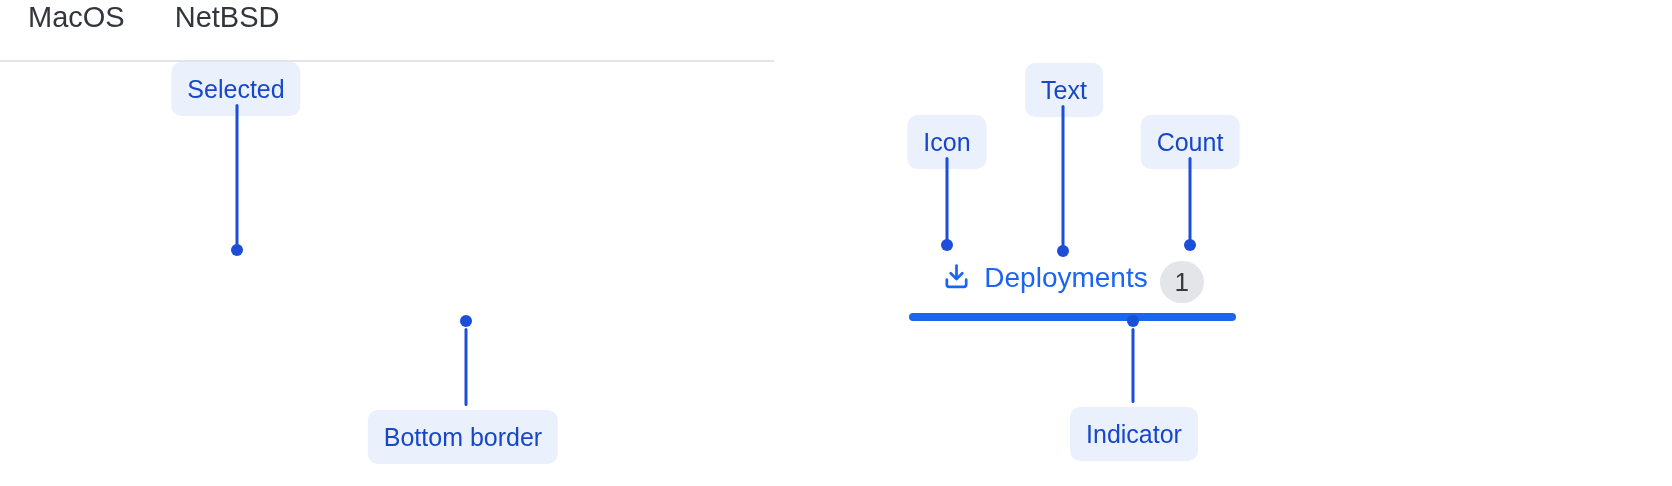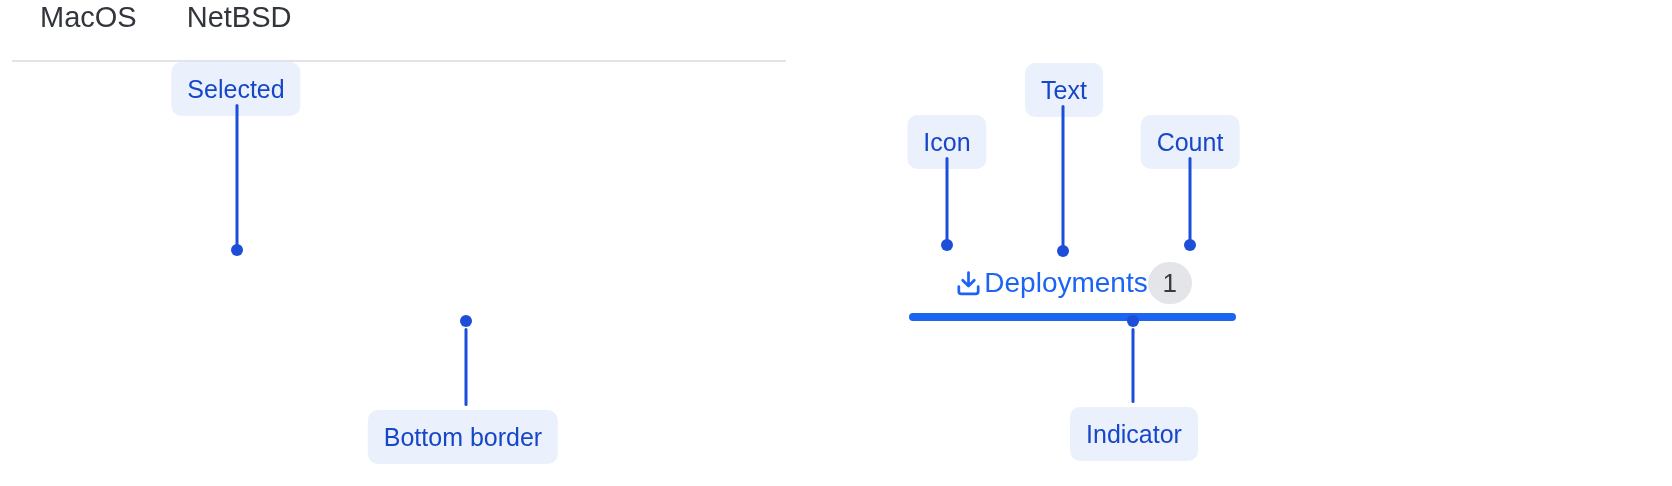--- a/index.html
+++ b/index.html
@@ -29,39 +29,38 @@
   }
   .ann-dot{
     position:absolute; width:12px; height:12px; border-radius:50%;
     background:var(--ann-line); transform:translate(-50%,-50%);
   }
 
   
   .tabs-wrap{
     position:absolute; left:0; top:257; width:774px; height:62px;
     border-bottom:2px solid var(--border);
-    margin-left:12px;
   }
   .tabs-row{display:flex; padding-left:3px; height:100%;}
   .tab{
     position:relative; padding:0 25px; font-size:29px; font-weight:500;
     line-height:34px; color:var(--tab-text); cursor:pointer;
     display:flex; align-items:flex-start; height:100%;
   }
   .tab.selected{color:var(--blue);}
   .tab.selected::after{
     content:""; position:absolute; left:0; right:0; bottom:-5px;
     height:8px; border-radius:4px; background:var(--blue);
   }
 
   
   .tab2{position:absolute; left:909px; top:261px; width:327px;}
   .tab2-content{
-    height:44px; display:flex; align-items:center; justify-content:center;
-    cursor:pointer;
+    height:44px; display:flex; justify-content:center;
+    gap:12px; cursor:pointer;
   }
   .tab2-label{font-size:28px; font-weight:500; color:var(--blue); line-height:34px;}
   .tab2-badge{
     min-width:44px; height:42px; border-radius:21px; background:var(--badge-bg);
     color:var(--badge-text); font-size:26px; font-weight:500;
     display:flex; align-items:center; justify-content:center;
   }
   .tab2-indicator{
     margin-top:8px; height:8px; border-radius:4px; background:var(--blue);
   }

